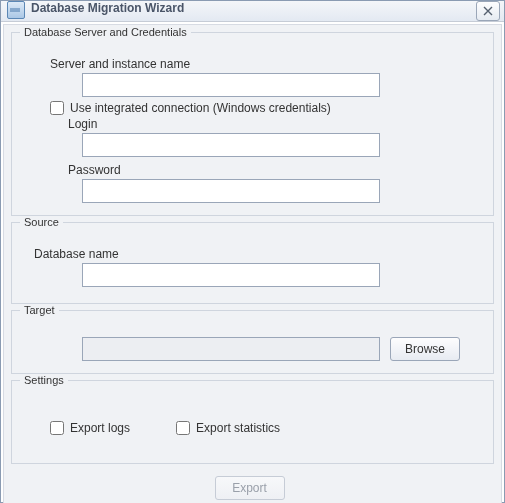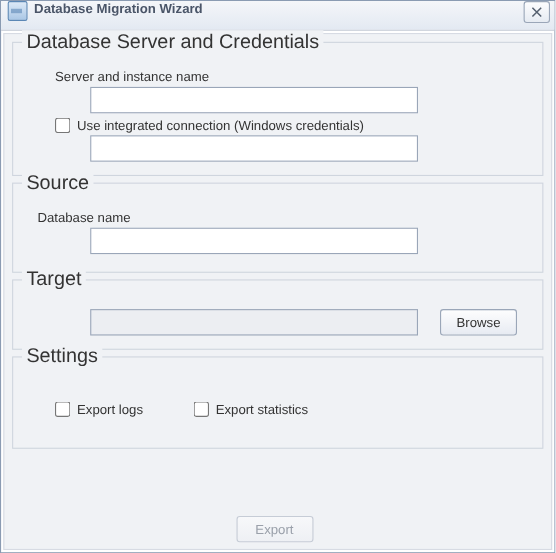--- a/index.html
+++ b/index.html
@@ -5,31 +5,31 @@
   html,body{margin:0;padding:0;font-family:"Segoe UI",Tahoma,Arial,sans-serif;font-size:12px;color:#333;background:#fff}
   .window{width:505px;height:503px;box-sizing:border-box;border:1px solid #8a9bb2;background:#fff;display:flex;flex-direction:column}
   .titlebar{height:26px;background:linear-gradient(#f4f6f9,#e3e9f2);border-bottom:1px solid #c6ccd6;display:flex;align-items:flex-start;padding:0 4px 0 6px}
   .title-icon{width:16px;height:16px;border:1px solid #5b87b5;background:linear-gradient(#dce9f7,#aac7e5);border-radius:2px;margin-right:6px;position:relative}
   .title-icon:after{content:"";position:absolute;left:2px;top:6px;width:10px;height:4px;background:#5b87b5;opacity:.6}
   .title-text{font-weight:600;color:#4a5568;flex:1}
   .close-btn{width:22px;height:18px;border:1px solid #9aa6b8;border-radius:3px;background:linear-gradient(#fdfdfe,#e6ebf2);display:flex;align-items:center;justify-content:center;color:#55606f;cursor:pointer}
   .close-btn svg{width:10px;height:10px}
   .body{flex:1;padding:7px 7px 6px 7px;background:#f0f2f5;display:flex;flex-direction:column;gap:6px;box-sizing:border-box;border:1px solid #d7dbe3;margin:2px}
   .groupbox{border:1px solid #cfd5de;background:#f0f2f5;position:relative;padding:18px 10px 12px 10px}
-  .group-title{position:absolute;top:-1px;left:8px;transform:translateY(-50%);background:#f0f2f5;padding:0 4px;color:#333;font-size:18px}
+  .group-title{position:absolute;top:-1px;left:8px;transform:translateY(-50%);background:#f0f2f5;padding:0 4px;color:#333;font-size:11px}
   .form-row{margin:6px 0 4px 28px}
   .label{color:#333;margin-bottom:2px}
   .text-input{width:288px;height:20px;border:1px solid #9aa6b8;background:#fff;padding:1px 4px;font:inherit;box-sizing:content-box}
   .text-input.wide{width:288px}
   .text-input.ro{background:#eceef2}
   .check-row{display:flex;align-items:center;gap:6px;margin:4px 0 2px 28px}
   .check-row.settings{margin-left:28px}
   input[type=checkbox]{width:14px;height:14px;margin:0}
   .sub-indent{margin-left:46px}
-  .target-row{display:flex;align-items:flex-end;gap:20px;margin:8px 0 0 60px}
+  .target-row{display:flex;align-items:flex-end;gap:10px;margin:8px 0 0 60px}
   .target-row .text-input{width:288px}
   .btn{height:24px;min-width:70px;border:1px solid #9aa6b8;border-radius:3px;background:linear-gradient(#fdfdfe,#e7ebf2);font:inherit;color:#333;cursor:pointer;padding:0 14px}
   .btn.disabled{color:#9aa0aa;border-color:#c6ccd6;background:linear-gradient(#f7f8fa,#eef0f4);cursor:default}
   .footer{display:flex;justify-content:center;gap:10px;padding:6px 6px 0 0;margin-top:auto}
   .settings-row{display:flex;gap:30px;margin:6px 0 0 28px}
   .text-caret{position:relative}
   .text-caret:before{content:"";position:absolute;left:5px;top:3px;width:1px;height:14px;background:#000}
 </style>
 </head>
 <body>
@@ -57,23 +57,28 @@
           <input class="text-input wide text-caret" type="text" value="" style="">
         </div>
       </div>
 
       <div class="check-row">
         <input type="checkbox" style="">
         <span>Use integrated connection (Windows credentials)</span>
       </div>
 
       <div class="sub-indent">
+        <div class="label">Login</div>
         <div style="margin-left:14px"><input class="text-input" type="text" value="" style=""></div>
       </div>
 
+      <div class="sub-indent" style="margin-top:6px">
+        <div class="label">Password</div>
+        <div style="margin-left:14px"><input class="text-input" type="password" value="" style=""></div>
+      </div>
     </div>
 
     <div class="groupbox">
       <span class="group-title">Source</span>
       <div class="form-row" style="margin-left:12px">
         <div class="label">Database name</div>
         <div style="margin-left:48px"><input class="text-input" type="text" value="" style=""></div>
       </div>
     </div>
 

